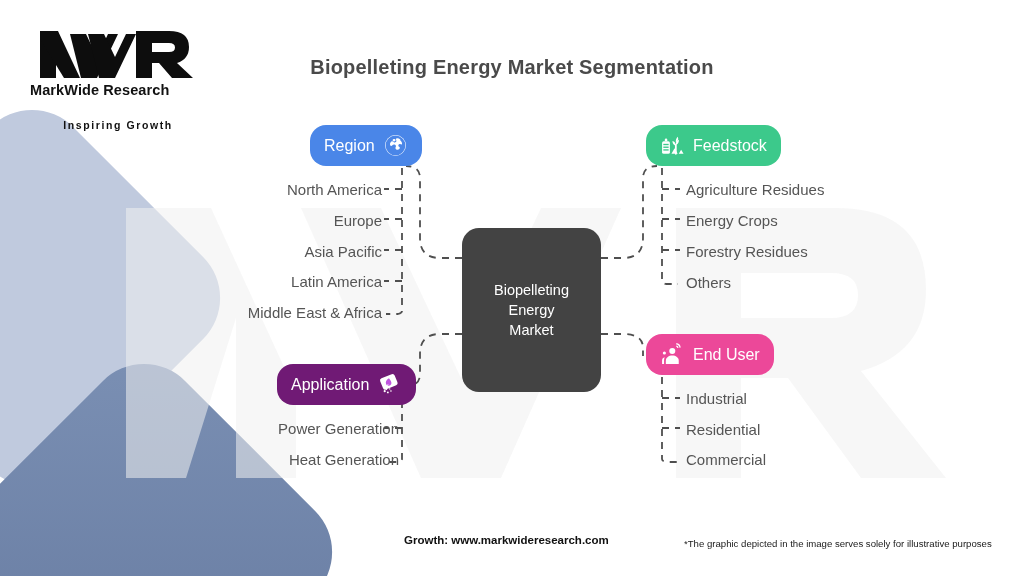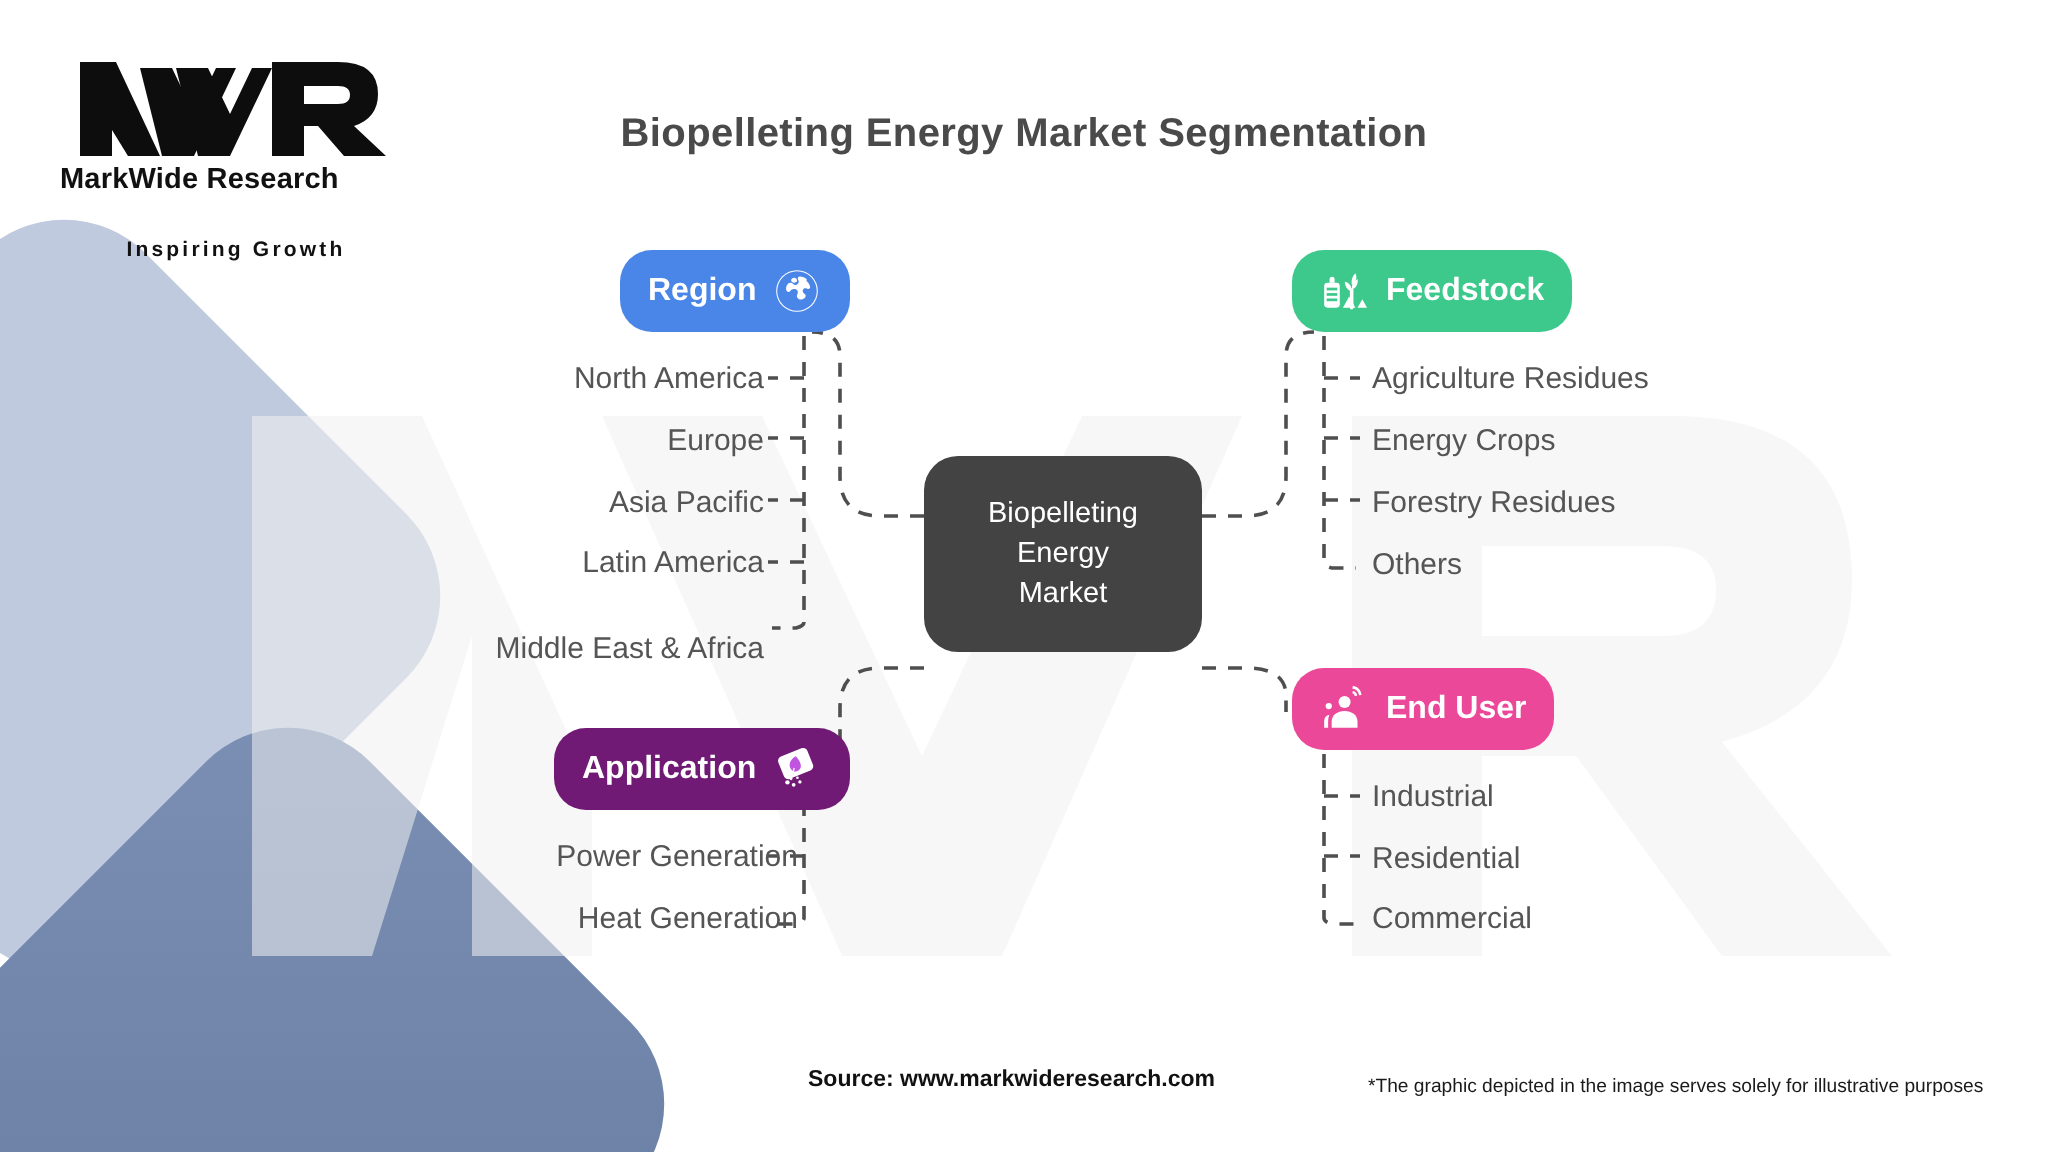--- a/index.html
+++ b/index.html
@@ -44,30 +44,30 @@
   .logo-tag{
     text-align:center;font-size:10.5px;font-weight:bold;color:#111;
     letter-spacing:1.6px;margin-top:21px;
   }
 
   
   .connectors{position:absolute;inset:0;z-index:2;pointer-events:none;}
 
   
   .center-node{
-    position:absolute;left:462px;top:228px;width:139px;height:98px;
+    position:absolute;left:462px;top:228px;width:139px;height:164px;
     background:#434343;border-radius:17px;color:#fff;
     display:flex;align-items:center;justify-content:center;text-align:center;
     font-size:14.5px;line-height:1.38;z-index:4;
   }
 
   .badge{
     position:absolute;height:41px;border-radius:16px;z-index:4;
     display:flex;align-items:center;gap:8px;padding:0 14px;
-    color:#fff;font-size:16px;font-weight:700;white-space:nowrap;
+    color:#fff;font-size:16px;font-weight:400;white-space:nowrap;
   }
   .badge svg{display:block;flex:0 0 auto;}
   .badge-region{left:310px;top:125px;}
   .badge-feedstock{left:646px;top:125px;}
   .badge-application{left:277px;top:364px;}
   .badge-enduser{left:646px;top:334px;}
 
   
   .leaf-list{position:absolute;z-index:3;}
   .leaf{
@@ -221,37 +221,37 @@
       <path d="M15.6 4.6c.6.1 1 .5 1 1.1l1.2-.1c0-1.2-.9-2.1-2.1-2.2Z" fill="#fff"></path>
     </svg>
     <span>End User</span>
   </div>
 
   <div class="leaf-list list-region">
     <div class="leaf leaf-right" style="top:0px">North America</div>
     <div class="leaf leaf-right" style="top:31px">Europe</div>
     <div class="leaf leaf-right" style="top:62px">Asia Pacific</div>
     <div class="leaf leaf-right" style="top:92px">Latin America</div>
-    <div class="leaf leaf-right" style="top:135px">Middle East &amp; Africa</div>
+    <div class="leaf leaf-right" style="top:123px">Middle East &amp; Africa</div>
   </div>
 
   <div class="leaf-list list-feedstock">
     <div class="leaf leaf-left" style="top:0px">Agriculture Residues</div>
     <div class="leaf leaf-left" style="top:31px">Energy Crops</div>
     <div class="leaf leaf-left" style="top:62px">Forestry Residues</div>
     <div class="leaf leaf-left" style="top:93px">Others</div>
   </div>
 
   <div class="leaf-list list-application">
     <div class="leaf leaf-right" style="top:0px">Power Generation</div>
     <div class="leaf leaf-right" style="top:31px">Heat Generation</div>
   </div>
 
   <div class="leaf-list list-enduser">
     <div class="leaf leaf-left" style="top:0px">Industrial</div>
     <div class="leaf leaf-left" style="top:31px">Residential</div>
     <div class="leaf leaf-left" style="top:61px">Commercial</div>
   </div>
 
-  <div class="source">Source: www.markwideresearch.com</div>
+  <div class="source">Growth: www.markwideresearch.com</div>
   <div class="disclaimer">*The graphic depicted in the image serves solely for illustrative purposes</div>
 
 </div>
 
 </body></html>

